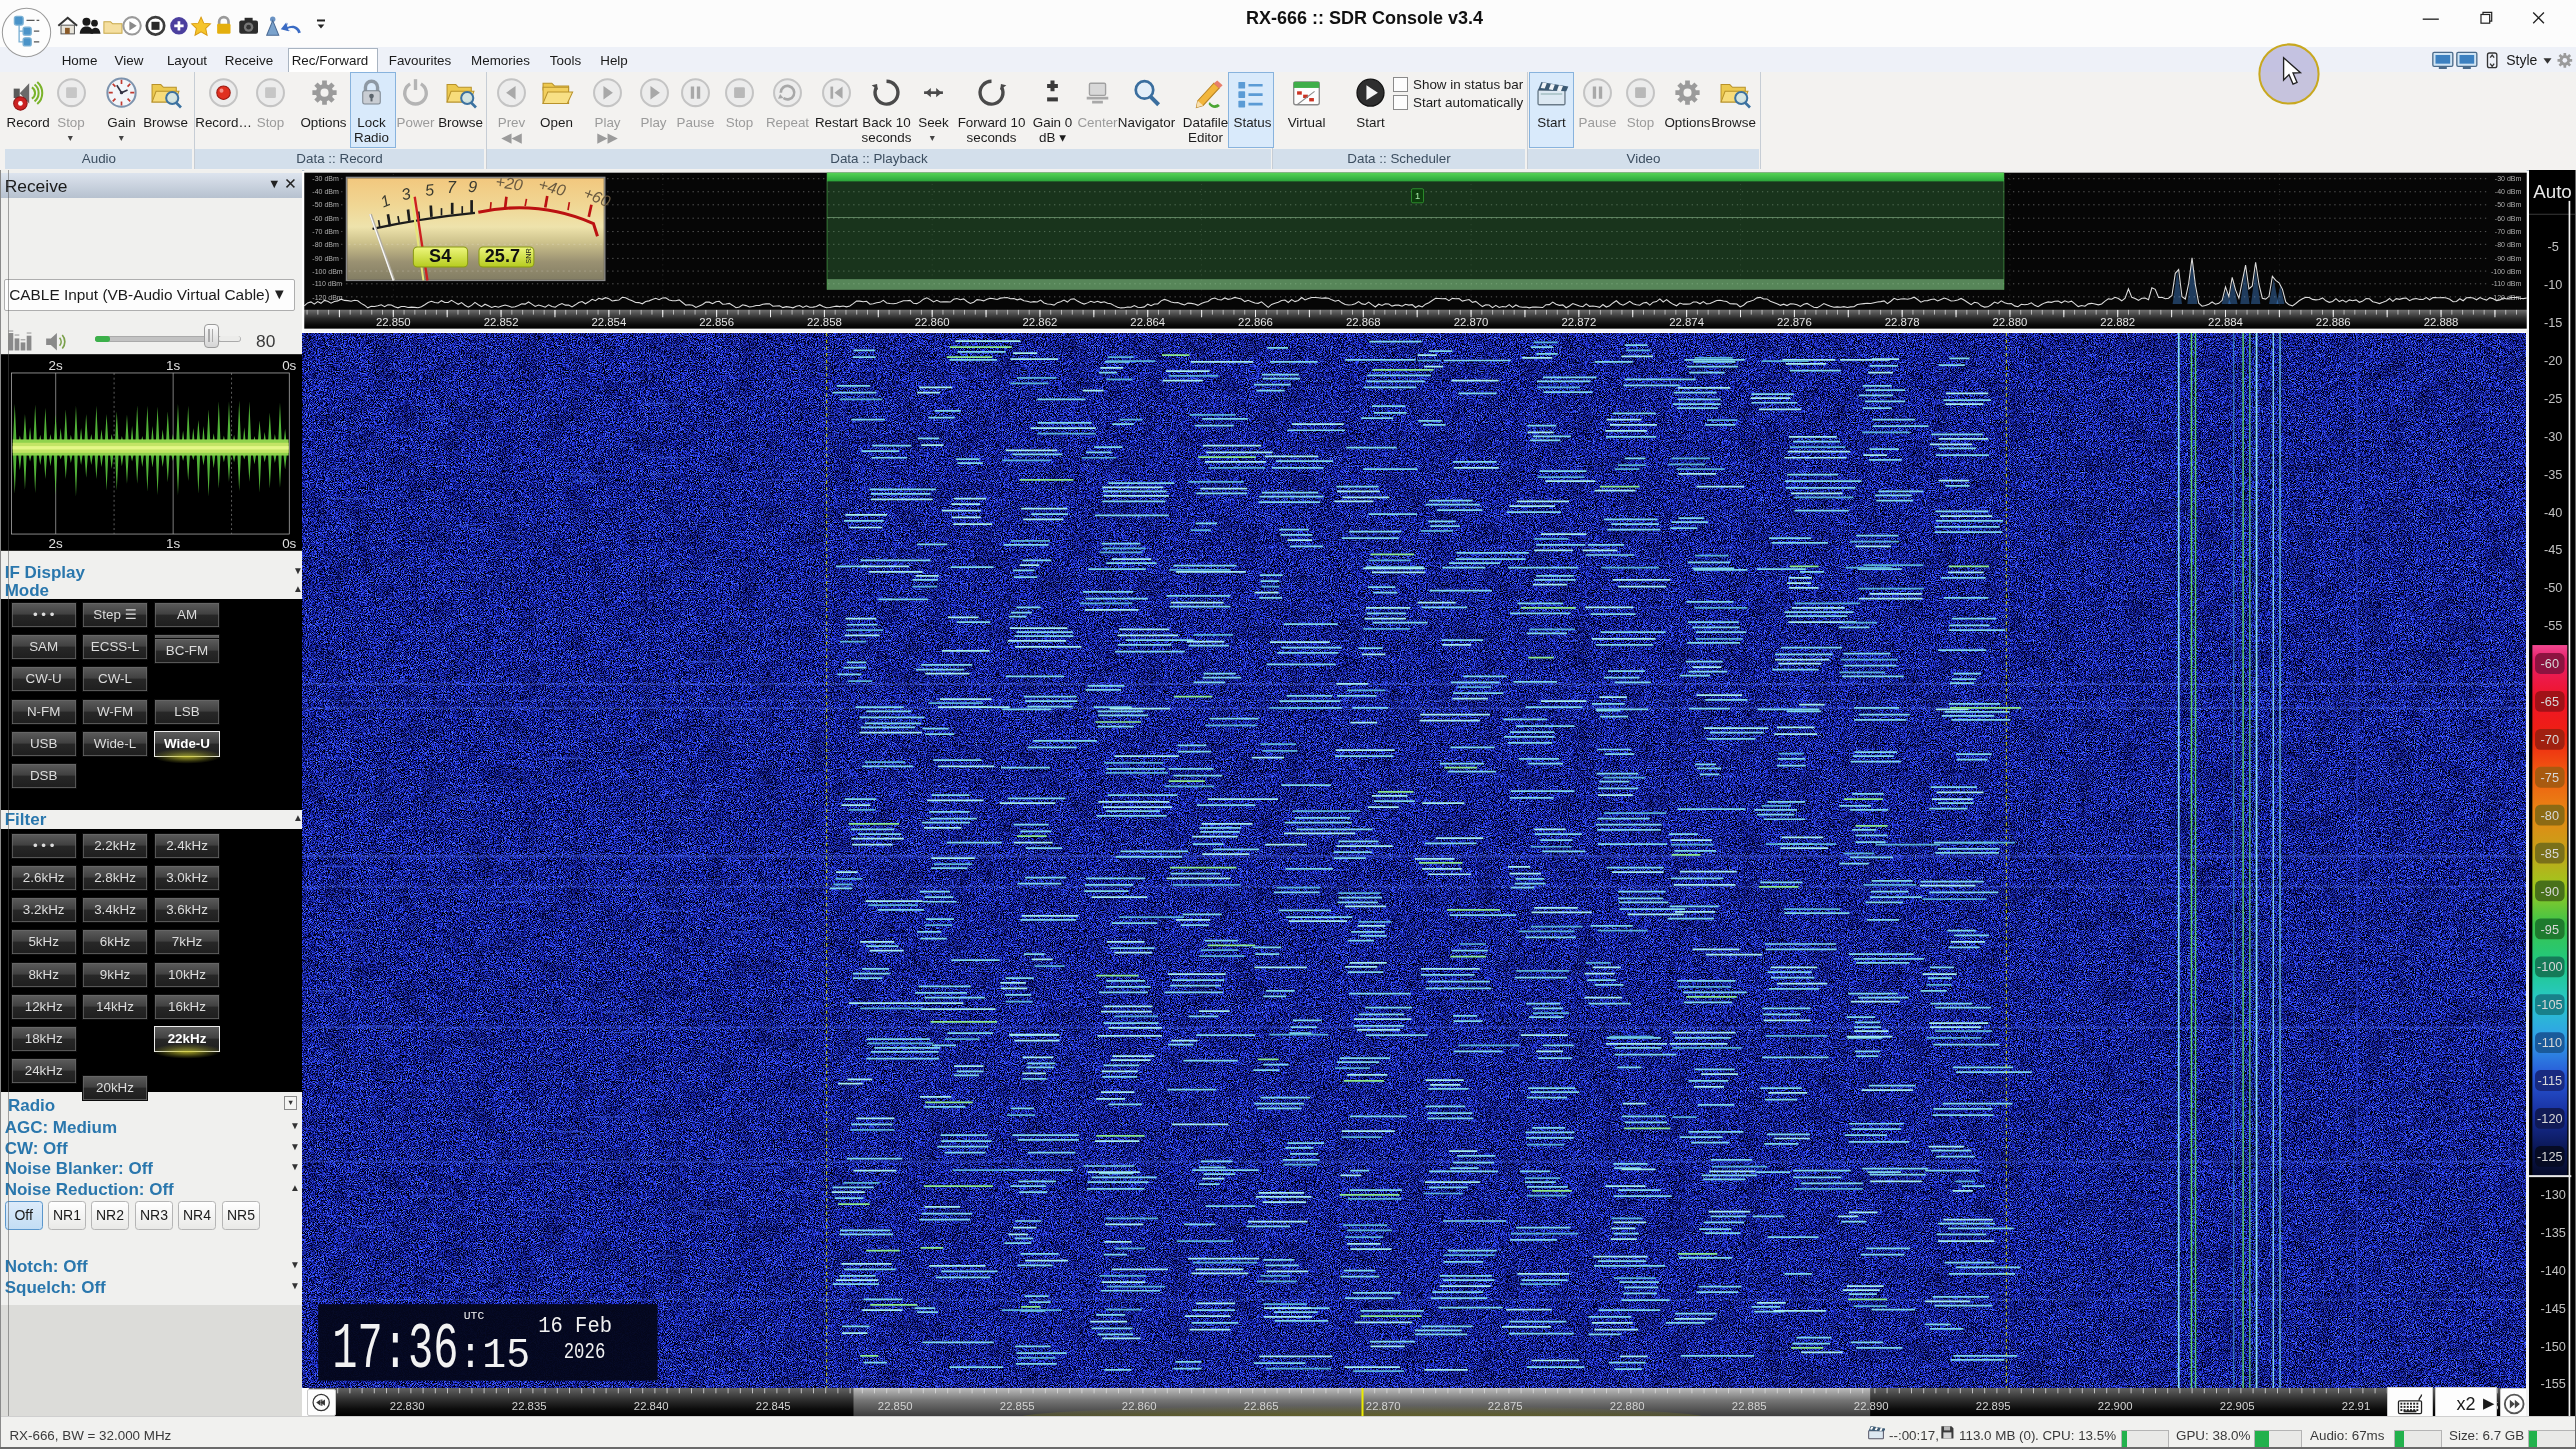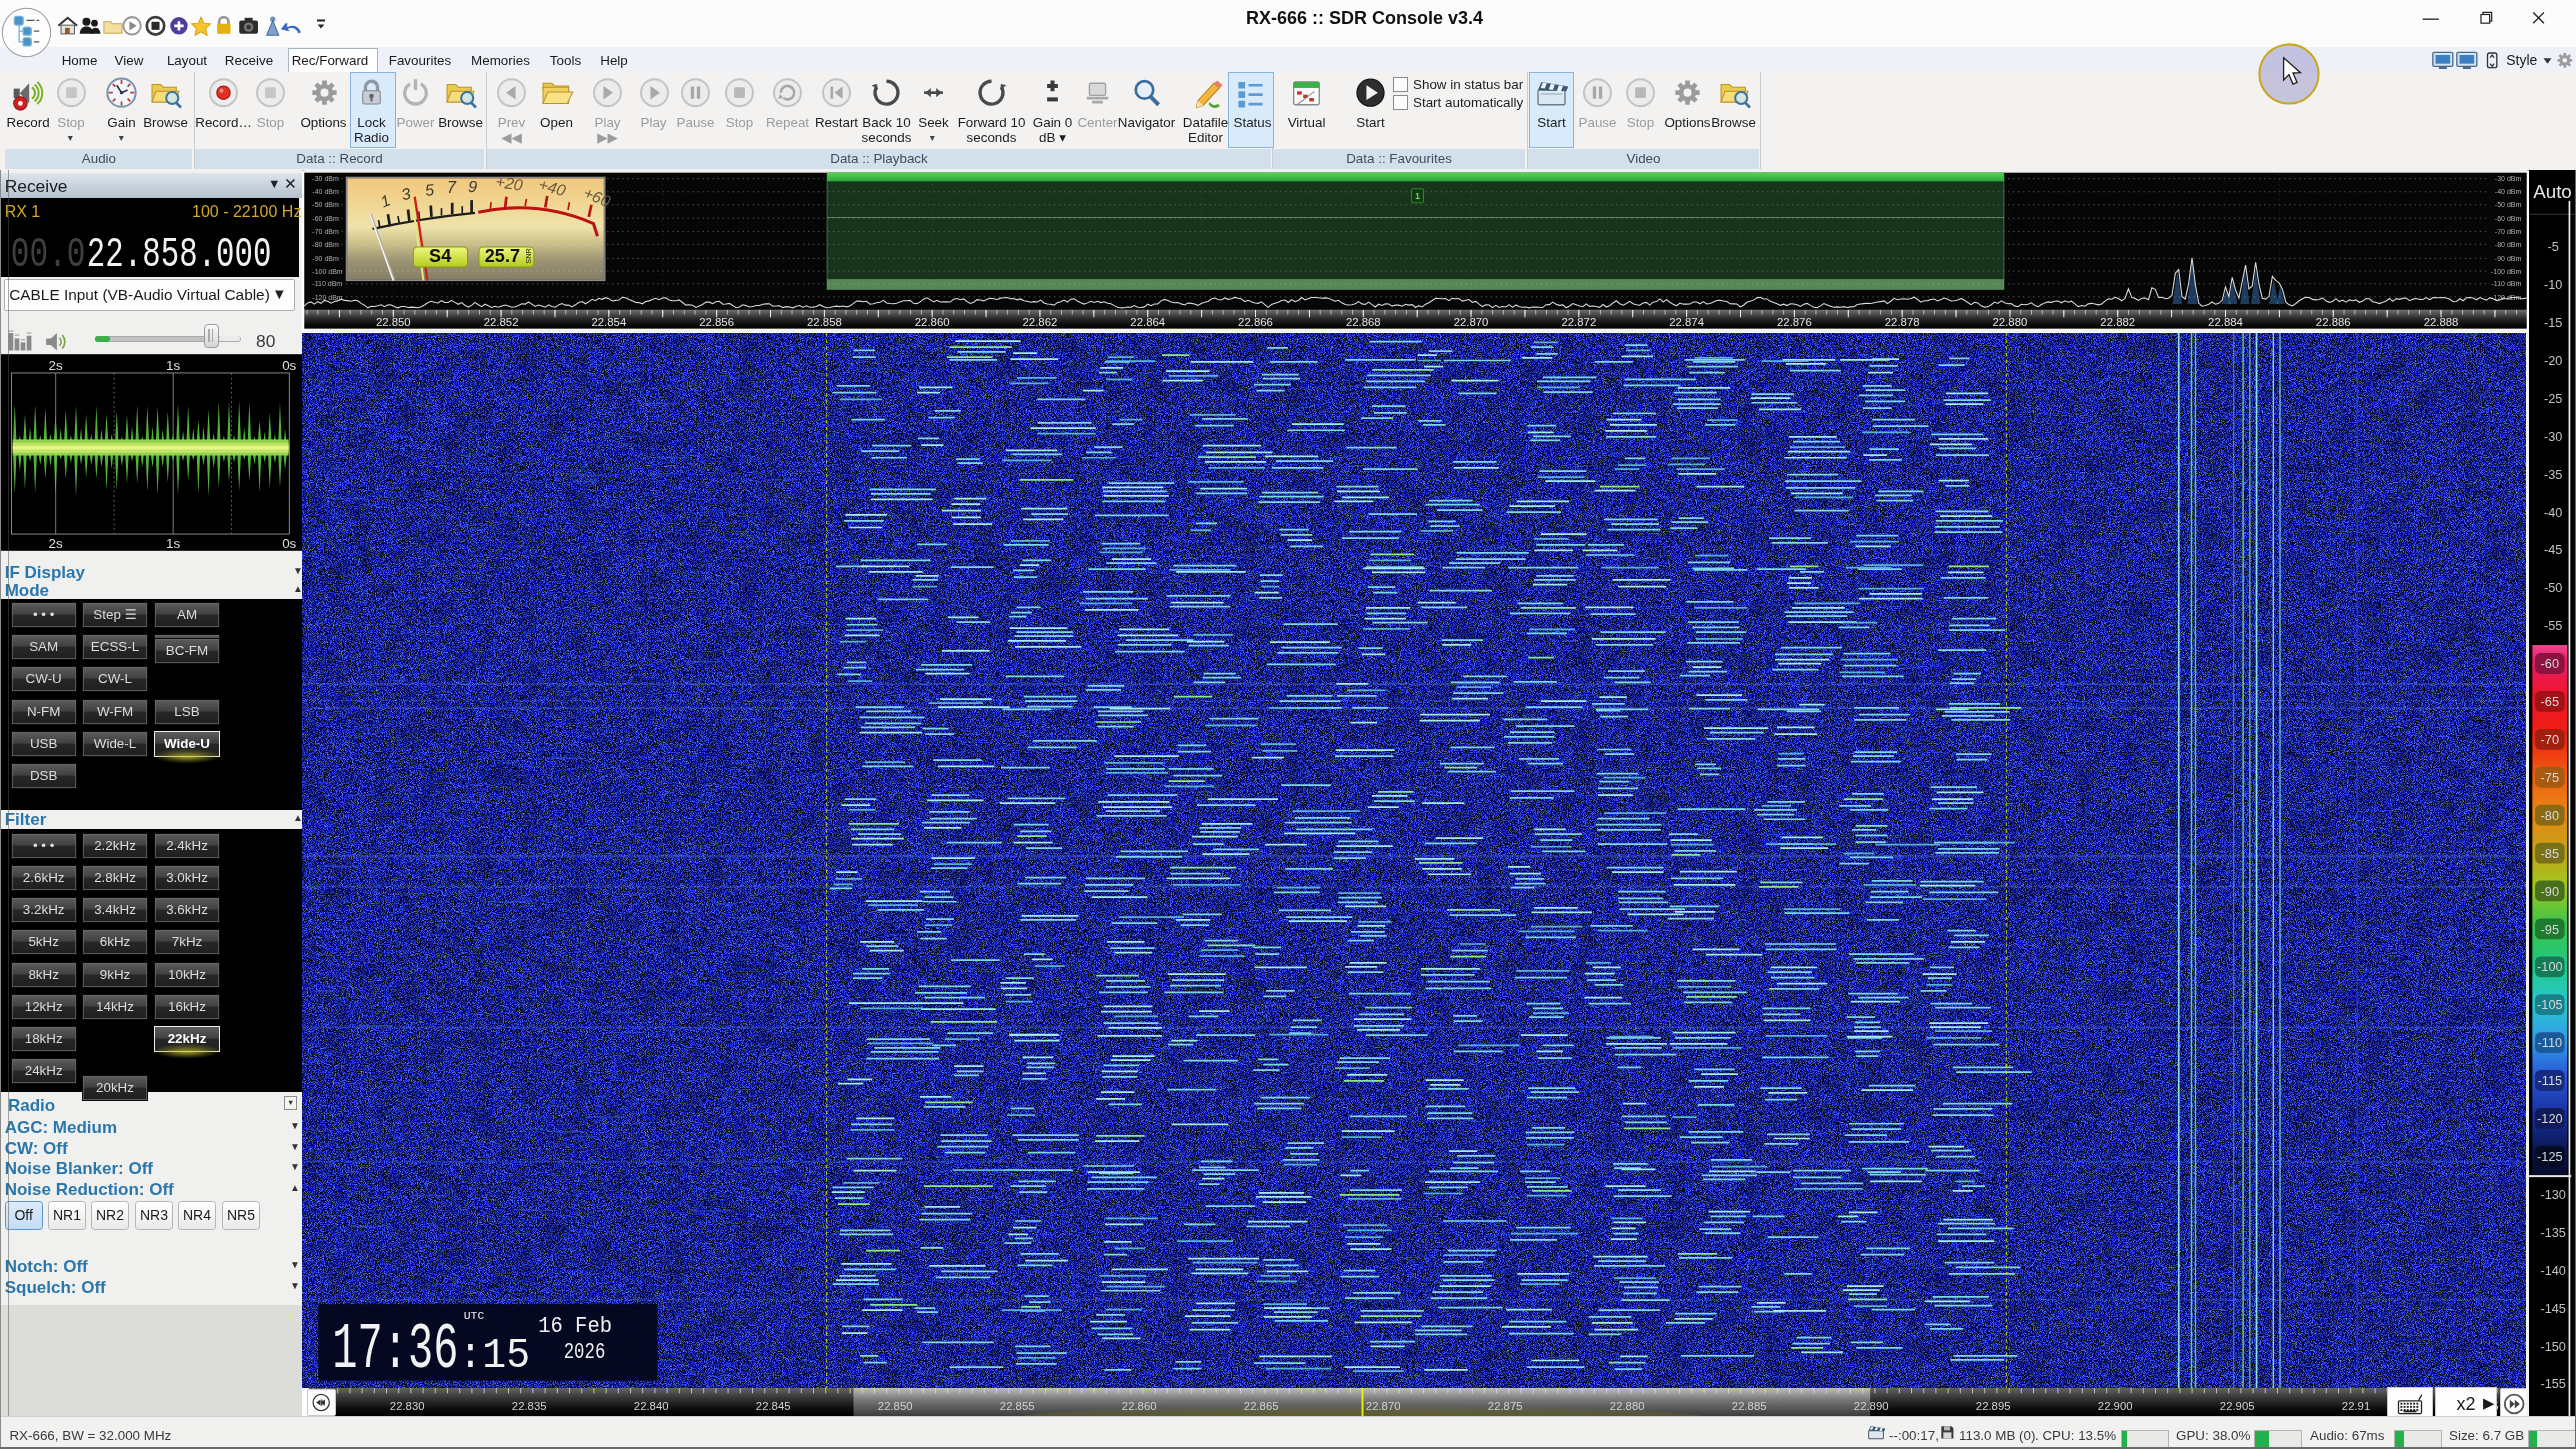--- a/index.html
+++ b/index.html
@@ -119,21 +119,21 @@
 <div class="abs tab nw" style="left:219px;width:60px">Receive</div>
 <div class="abs tab nw" style="left:283px;width:94px">Rec/Forward</div>
 <div class="abs tab nw" style="left:383px;width:74px">Favourites</div>
 <div class="abs tab nw" style="left:467px;width:67px">Memories</div>
 <div class="abs tab nw" style="left:544px;width:43px">Tools</div>
 <div class="abs tab nw" style="left:594px;width:40px">Help</div>
 <div class="abs" id="ribbon"></div>
 <div class="abs gstrip nw" style="left:5.4px;width:187px">Audio</div>
 <div class="abs gstrip nw" style="left:195px;width:289px">Data :: Record</div>
 <div class="abs gstrip nw" style="left:487px;width:784px">Data :: Playback</div>
-<div class="abs gstrip nw" style="left:1273px;width:252px">Data :: Favourites</div>
+<div class="abs gstrip nw" style="left:1273px;width:252px">Data :: Scheduler</div>
 <div class="abs gstrip nw" style="left:1528px;width:231px">Video</div>
 <div class="abs gsep" style="left:194px"></div>
 <div class="abs gsep" style="left:486px"></div>
 <div class="abs gsep" style="left:1272px"></div>
 <div class="abs gsep" style="left:1527px"></div>
 <div class="abs gsep" style="left:1760px"></div>
 <div class="abs hibox" style="left:350px;width:46px"></div>
 <div class="abs hibox" style="left:1228px;width:46px"></div>
 <div class="abs hibox" style="left:1529px;width:45px"></div>
 <svg class="abs" style="left:10.7px;top:75px" width="35" height="38" viewBox="0 0 52 56">
@@ -389,30 +389,20 @@
 </svg>
 <svg class="abs" style="left:2254px;top:39px" width="74" height="74" viewBox="0 0 110 110">
 <circle cx="52" cy="52" r="44" fill="#9a93c9" fill-opacity=".5" stroke="#c8a820" stroke-width="3"></circle>
 <path d="M44 28v33l8-8 6 14 6-2.5-6-14 11-.5z" fill="#fff" stroke="#222" stroke-width="2"></path>
 </svg>
 <div class="abs" id="leftpanel">
     <div class="abs" id="rcvbar">
       <span class="abs nw" style="left:4.7px;top:3.4px;font-size:17.4px">Receive</span>
       <span class="abs" style="left:268px;top:4px;font-size:12.7px;color:#222">▼</span>
       <span class="abs" style="left:284px;top:2.7px;font-size:15.4px;color:#222">✕</span>
-    </div>
-    <div class="abs" id="freqpanel">
-      <span class="abs nw gold" style="left:4.7px;top:4.7px">RX 1</span>
-      <span class="abs nw gold" style="left:192px;top:4.7px">100 - 22100 Hz</span>
-      <svg class="abs" style="left:0;top:29.5px" width="299" height="48" viewBox="0 0 446 72">
-<g font-family="Liberation Mono, monospace" font-size="62" transform="scale(1,1.04)">
-<text x="15" y="55" fill="#3f3f3f" textLength="112" lengthAdjust="spacingAndGlyphs">00.0</text>
-<text x="129" y="55" fill="#f2f2f2" textLength="277" lengthAdjust="spacingAndGlyphs">22.858.000</text>
-</g>
-      </svg>
     </div>
     <div class="abs nw" id="combo"><span style="margin-right:20px">CABLE Input (VB-Audio Virtual Cable)</span><span class="abs" style="left:267px;top:0px;font-size:14.8px;color:#222">▼</span></div>
     <svg class="abs" style="left:6.7px;top:159px" width="81" height="25.5" viewBox="0 0 120 38">
 <g fill="#8a8a8a">
 <rect x="2" y="6" width="7" height="26"></rect>
         <rect x="11" y="14" width="7" height="18"></rect>
         <rect x="20" y="20" width="7" height="12"></rect>
         <rect x="29" y="10" width="7" height="22"></rect>
 </g>
 <g fill="#9a9a9a" opacity=".8">

